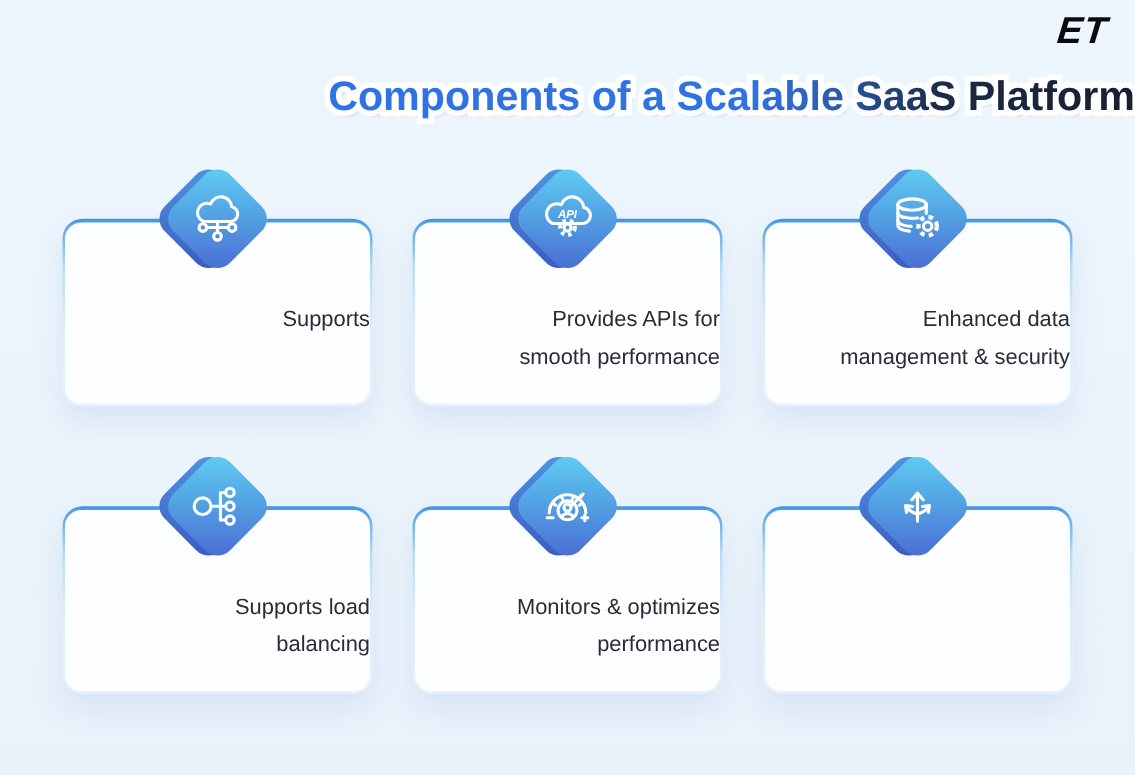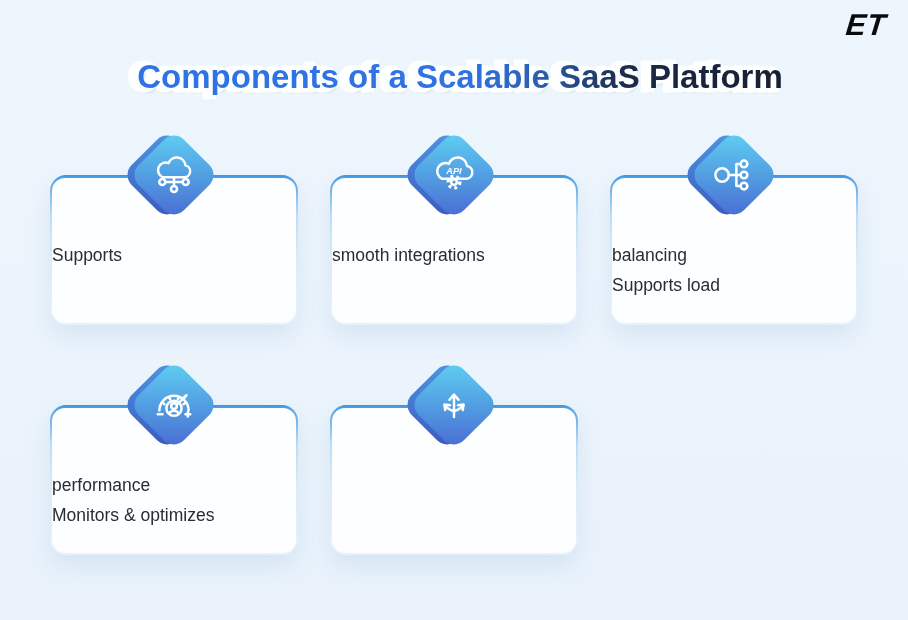--- a/index.html
+++ b/index.html
@@ -14,21 +14,21 @@
   
   .logo {
     position:absolute; top:8px; right:22px;
     font-size:30px; font-weight:800; font-style:italic;
     letter-spacing:1px; color:#0a0b0e; transform:skewX(-6deg);
   }
 
   
   .title-wrap {
     position:absolute; top:56px; left:0; width:100%;
-    text-align:center; font-size:33px; font-weight:700; line-height:42px;padding-left:12px;
+    text-align:right; font-size:33px; font-weight:700; line-height:42px;padding-left:12px;
   }
   .title-layer { position:absolute; left:0; width:100%; }
   .title-stroke {
     color:transparent;
     -webkit-text-stroke:9px rgba(255,255,255,.95);
     text-shadow:3px 4px 3px rgba(125,150,185,.40);
   }
   .title-fill {
     position:relative;
     background:linear-gradient(90deg,#2f72e4 0%,#2f72e4 52%,#2c5fb0 62%,#1b2a48 76%,#161f33 100%);
@@ -47,21 +47,21 @@
     padding:3px 2px 2px 2px; position:relative;
     background:linear-gradient(180deg,#3e94e2 0%,#56a3e7 4px,#b9dcf4 26%,#daecf9 55%,#e6f2fb 100%);
     box-shadow:0 12px 22px rgba(128,168,208,.18);
   }
   .card-inner {
     width:100%; height:100%; border-radius:13px;
     background:#fdfeff; position:relative;
   }
   .card-text {
     position:absolute; top:62px; left:0; width:100%;
-    text-align:left; font-size:17.5px; line-height:30px; color:#2a2c33;
+    text-align:right; font-size:17.5px; line-height:30px; color:#2a2c33;
   }
 
   
   .dia-wrap { position:absolute; top:-49px; left:50%; margin-left:-46px;
               width:92px; height:92px; z-index:3;font-style:italic; }
   .dia-shadow {
     position:absolute; left:7px; top:14px; width:64px; height:64px;
     border-radius:14px; transform:rotate(45deg);
     background:linear-gradient(135deg,#4f97e0 0%,#3a58c2 100%);
   }
@@ -117,42 +117,63 @@
           <div class="dia-shadow"></div>
           <div class="dia-main"></div>
           <svg viewBox="0 0 48 48">
             <path class="ic" d="M13 27.5h22a6 6 0 0 0 1-11.9 8.6 8.6 0 0 0-16.7-2A6.8 6.8 0 0 0 13 27.5z"></path>
             <text class="ic-txt" x="24" y="23.5" text-anchor="middle">API</text>
             <circle class="ic-thick" cx="24" cy="30.5" r="5.4" stroke-width="3" stroke-dasharray="2.6 2.8"></circle>
             <circle class="ic" cx="24" cy="30.5" r="2.6"></circle>
           </svg>
         </div>
         <div class="card-text">
-          <div>smooth integrations</div>
-        </div>
-      </div>
-    </div>
-
+          <div>Provides APIs for</div>
+          <div>smooth performance</div>
+        </div>
+      </div>
+    </div>
+
+    <div class="card">
+      <div class="card-inner">
+        <div class="dia-wrap">
+          <div class="dia-shadow"></div>
+          <div class="dia-main"></div>
+          <svg viewBox="0 0 48 48">
+            <ellipse class="ic" cx="20" cy="13.5" rx="10.5" ry="4.2"></ellipse>
+            <path class="ic" d="M9.5 13.5v15.5c0 2.1 3.7 3.9 8.6 4.1M30.5 13.5v6.5"></path>
+            <path class="ic" d="M9.5 19.5c0 2.3 4.7 4.2 10.5 4.2 1.4 0 2.8-.1 4-.3M9.5 25.5c0 2.2 4.4 4 9.9 4.1"></path>
+            <path class="ic" d="M13 17h2.6M13 23h2.6"></path>
+            <circle class="ic-thick" cx="31.5" cy="29.5" r="6.8" stroke-width="3.2" stroke-dasharray="3.3 3.2"></circle>
+            <circle class="ic" cx="31.5" cy="29.5" r="3.1"></circle>
+          </svg>
+        </div>
+        <div class="card-text">
+          <div>Enhanced data</div>
+          <div>management &amp; security</div>
+        </div>
+      </div>
+    </div>
 
     <div class="card">
       <div class="card-inner">
         <div class="dia-wrap">
           <div class="dia-shadow"></div>
           <div class="dia-main"></div>
           <svg viewBox="0 0 48 48">
             <circle class="ic" cx="13" cy="24" r="6.2"></circle>
             <path class="ic" d="M19.2 24h7M26.2 13.8v20.4M26.2 13.8h3.8M26.2 34.2h3.8M26.2 24h3.8"></path>
             <circle class="ic" cx="33.2" cy="13.8" r="3.1"></circle>
             <circle class="ic" cx="33.2" cy="24" r="3.1"></circle>
             <circle class="ic" cx="33.2" cy="34.2" r="3.1"></circle>
           </svg>
         </div>
         <div class="card-text">
+          <div>Supports load</div>
           <div>balancing</div>
-          <div>Supports load</div>
         </div>
       </div>
     </div>
 
     <div class="card">
       <div class="card-inner">
         <div class="dia-wrap">
           <div class="dia-shadow"></div>
           <div class="dia-main"></div>
           <svg viewBox="0 0 48 48">
@@ -160,22 +181,22 @@
             <path class="ic" d="M13.3 21.8l1.9 1.5M19.3 16.8l1.2 2.1M28.7 16.8l-1.2 2.1M34.7 21.8l-1.9 1.5"></path>
             <path class="ic" d="M27.2 23.2 35.5 15"></path>
             <path d="M35.9 14.6l-3.6 1 2.6 2.6z" fill="#fff" stroke="none"></path>
             <circle class="ic" cx="24" cy="27" r="7"></circle>
             <circle class="ic" cx="24" cy="25" r="2.6"></circle>
             <path class="ic" d="M19.8 31.8a4.8 4.8 0 0 1 8.4 0"></path>
             <path class="ic" d="M9 32.5h4.4M34.6 32.5h4.4M36.8 30.3v4.4"></path>
           </svg>
         </div>
         <div class="card-text">
+          <div>Monitors &amp; optimizes</div>
           <div>performance</div>
-          <div>Monitors &amp; optimizes</div>
         </div>
       </div>
     </div>
 
     <div class="card">
       <div class="card-inner">
         <div class="dia-wrap">
           <div class="dia-shadow"></div>
           <div class="dia-main"></div>
           <svg viewBox="0 0 48 48">

